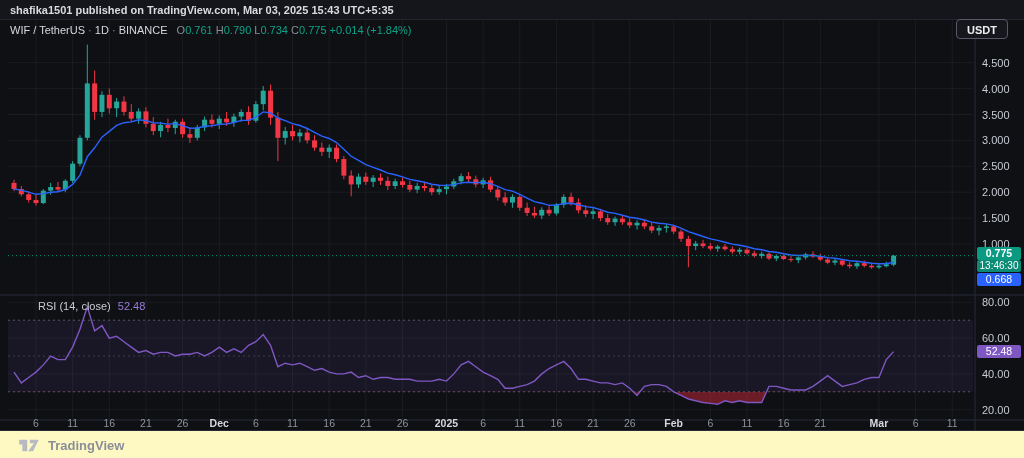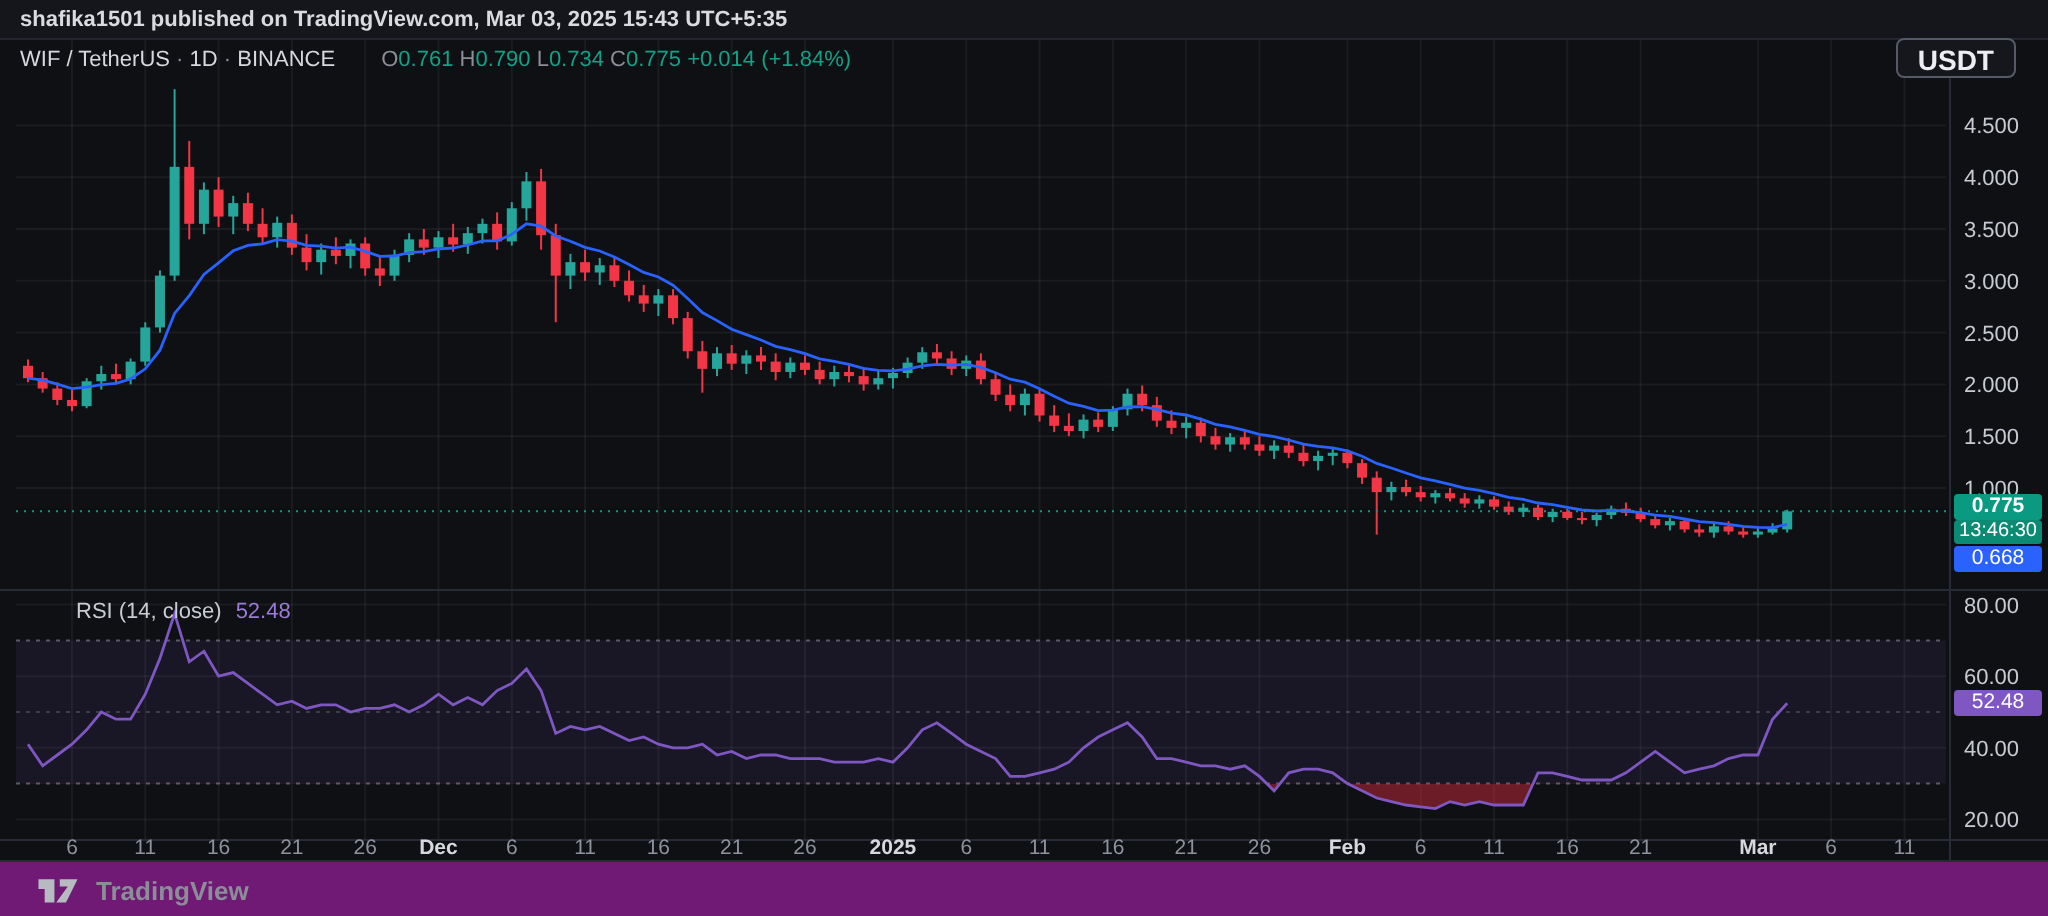--- a/index.html
+++ b/index.html
@@ -6,34 +6,34 @@
   body{width:1024px;height:458px;position:relative;overflow:hidden;
        font-family:"Liberation Sans","DejaVu Sans",sans-serif;
        -webkit-font-smoothing:antialiased;}
   .abs{position:absolute;}
   .publish-bar{left:0;top:0;width:1024px;height:20px;background:#14161b;
        border-bottom:1px solid #23262e;color:#d9dbe0;font-size:11px;font-weight:700;
        line-height:20px;padding-left:10px;box-sizing:border-box;white-space:nowrap;}
   .chart-bg{left:0;top:20px;width:1024px;height:410px;background:#0e1014;}
   .usdt-btn{right:16px;top:19px;height:20px;padding:0 10px;line-height:20px;
        background:#15171d;border:1px solid #565a66;border-radius:4px;color:#eceef2;
-       font-size:14px;font-weight:700;cursor:pointer;}
+       font-size:11px;font-weight:700;cursor:pointer;}
   .legend{left:10px;color:#d6d8dd;font-size:11px;white-space:nowrap;}
   .legend-row{margin-bottom:3px;}
   .dim{color:#8b8e98;}
   .up{color:#0fa287;}
   .blue{color:#3d7bff;}
   .purple{color:#9b7bd8;}
   .badge{left:977px;width:44px;text-align:center;color:#fff;border-radius:2px;
        font-size:10.5px;line-height:13px;height:13px;}
   .badge-price{top:247px;background:#0a9a82;font-weight:700;}
   .badge-countdown{top:260px;background:#0b8a74;font-size:10px;line-height:12px;height:12px;}
   .badge-ema{top:273px;background:#2962ff;}
   .badge-rsi{top:345px;background:#7e57c2;}
-  .bottom-bar{left:0;top:430px;width:1024px;height:28px;background:#701a75;
+  .bottom-bar{left:0;top:430px;width:1024px;height:28px;background:#fef9c3;
        border-top:1px solid #262a33;display:flex;align-items:center;}
   .brand-text{color:#8b8e98;font-size:13px;font-weight:700;margin-left:8px;}
   .logo{margin-left:18px;display:flex;align-items:center;}
   svg text{font-family:"Liberation Sans","DejaVu Sans",sans-serif;}
 </style>
 </head>
 <body>
 
 <div class="abs publish-bar">
   <span>shafika1501 published on TradingView.com, Mar 03, 2025 15:43 UTC+5:35</span>
@@ -381,21 +381,21 @@
     </g>
   </svg>
 
 <div class="abs legend" style="top:24px;">
   <div class="legend-row">
     <span>WIF / TetherUS</span>
     <span class="dim">·</span>
     <span>1D</span>
     <span class="dim">·</span>
     <span>BINANCE</span>
-    <span style="margin-left:20px;">
+    <span style="margin-left:6px;">
       <span class="dim">O</span><span class="up">0.761</span>
       <span class="dim">H</span><span class="up">0.790</span>
       <span class="dim">L</span><span class="up">0.734</span>
       <span class="dim">C</span><span class="up">0.775</span>
       <span class="up">+0.014 (+1.84%)</span>
     </span>
   </div>
 </div>
 
 <div class="abs legend" style="top:300px;">

